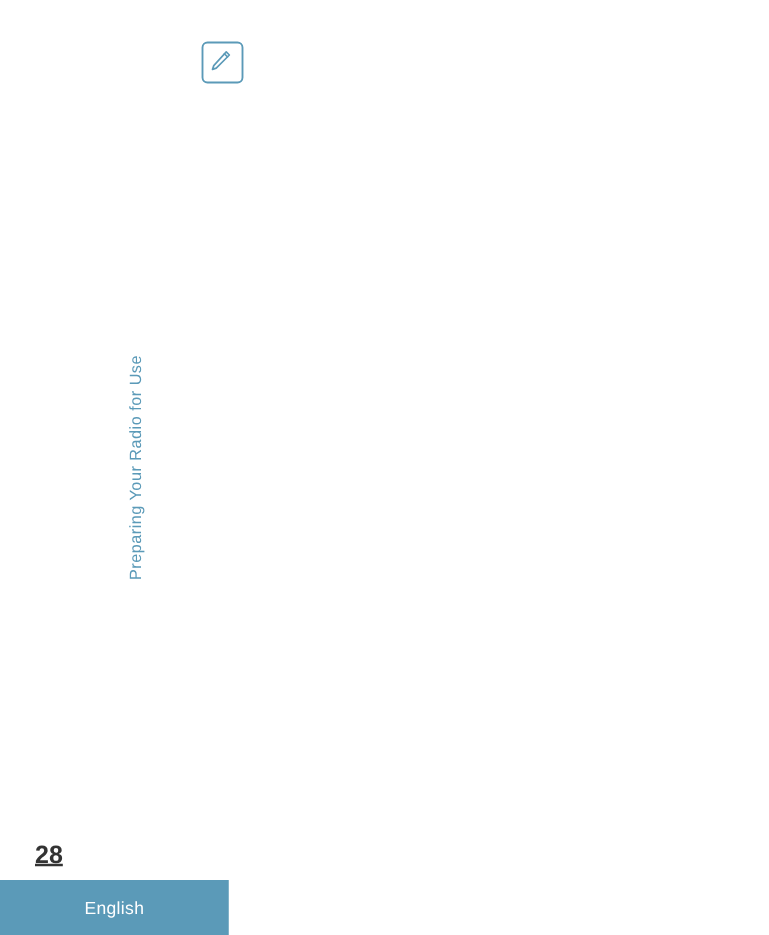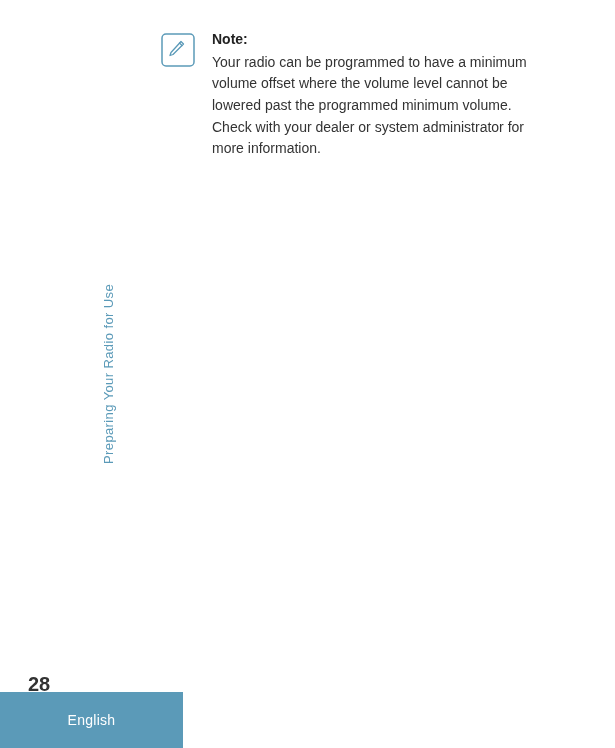--- a/index.html
+++ b/index.html
@@ -84,21 +84,21 @@
       font-weight: bold;
       color: #333333;
       text-decoration: underline;
     }
 
     .footer-bar {
       position: absolute;
       bottom: 0;
       left: 0;
       width: 183px;
-      height: 56px;
+      height: 44px;
       background: #5b9ab8;
       display: flex;
       align-items: center;
       justify-content: center;
     }
 
     .footer-label {
       color: #ffffff;
       font-size: 14px;
       font-weight: 500;
@@ -119,24 +119,20 @@
 
         <rect x="2" y="2" width="32" height="32" rx="4" ry="4" stroke="#5b9ab8" stroke-width="1.5" fill="none"></rect>
 
         <g transform="translate(7, 7)">
           <path d="M14 2.5 L16.5 5 L6 15.5 L3 16.5 L4 13.5 Z" stroke="#5b9ab8" stroke-width="1.3" fill="none" stroke-linejoin="round" stroke-linecap="round"></path>
           <path d="M12.5 4 L15 6.5" stroke="#5b9ab8" stroke-width="1.3" stroke-linecap="round"></path>
         </g>
       </svg>
     </div>
 
-    <div class="note-text-block">
-      <span class="note-title">Note:</span>
-      <span class="note-body">Your radio can be programmed to have a minimum volume offset where the volume level cannot be lowered past the programmed minimum volume. Check with your dealer or system administrator for more information.</span>
-    </div>
 
   </div>
 
   <div class="page-number">28</div>
 
   <div class="footer-bar">
     <span class="footer-label">English</span>
   </div>
 
 </div>

